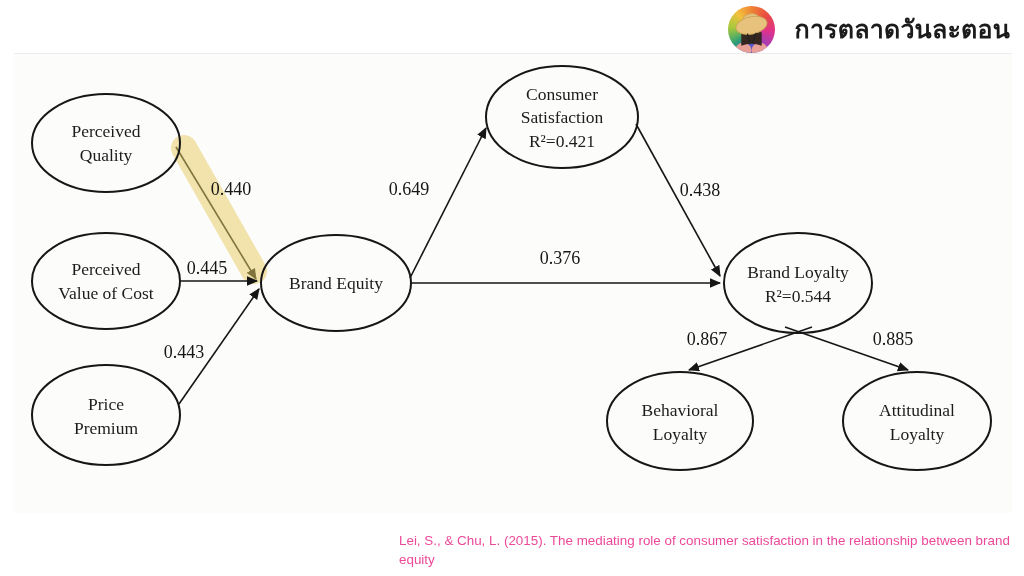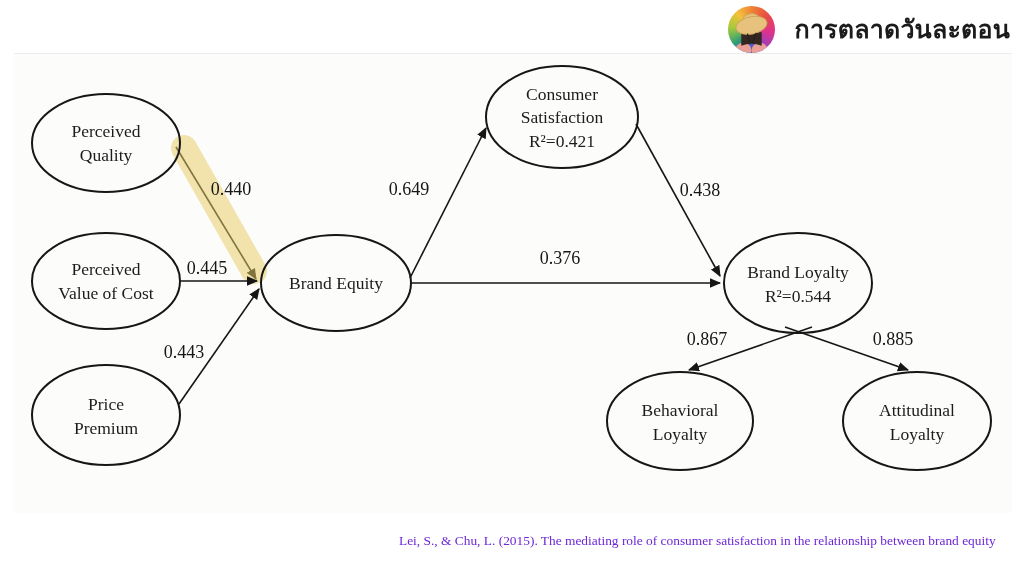--- a/index.html
+++ b/index.html
@@ -30,21 +30,21 @@
   
   svg.diagram { position: absolute; left: 0; top: 0; width: 1024px; height: 576px; }
   .node-ellipse { fill: none; stroke: #161616; stroke-width: 2; }
   .edge-line { stroke: #161616; stroke-width: 1.6; fill: none; }
   .node-label { font-family: "Liberation Serif", serif; font-size: 17.5px; fill: #1c1c1c; text-anchor: middle; }
   .coef-label { font-family: "Liberation Serif", serif; font-size: 18px; fill: #161616; text-anchor: middle; }
 
   
   .citation {
     position: absolute; left: 399px; top: 531px; width: 616px;
-    font-family: Liberation Serif, serif; font-size: 13.4px; line-height: 19px; color: #6d28d9;
+    font-family: Liberation Sans, sans-serif; font-size: 13.4px; line-height: 19px; color: #ec4899;
   }
 </style>
 </head>
 <body>
 
 <div class="stage">
 
   <div class="figure-region"></div>
 
   <svg class="diagram" viewBox="0 0 1024 576">

